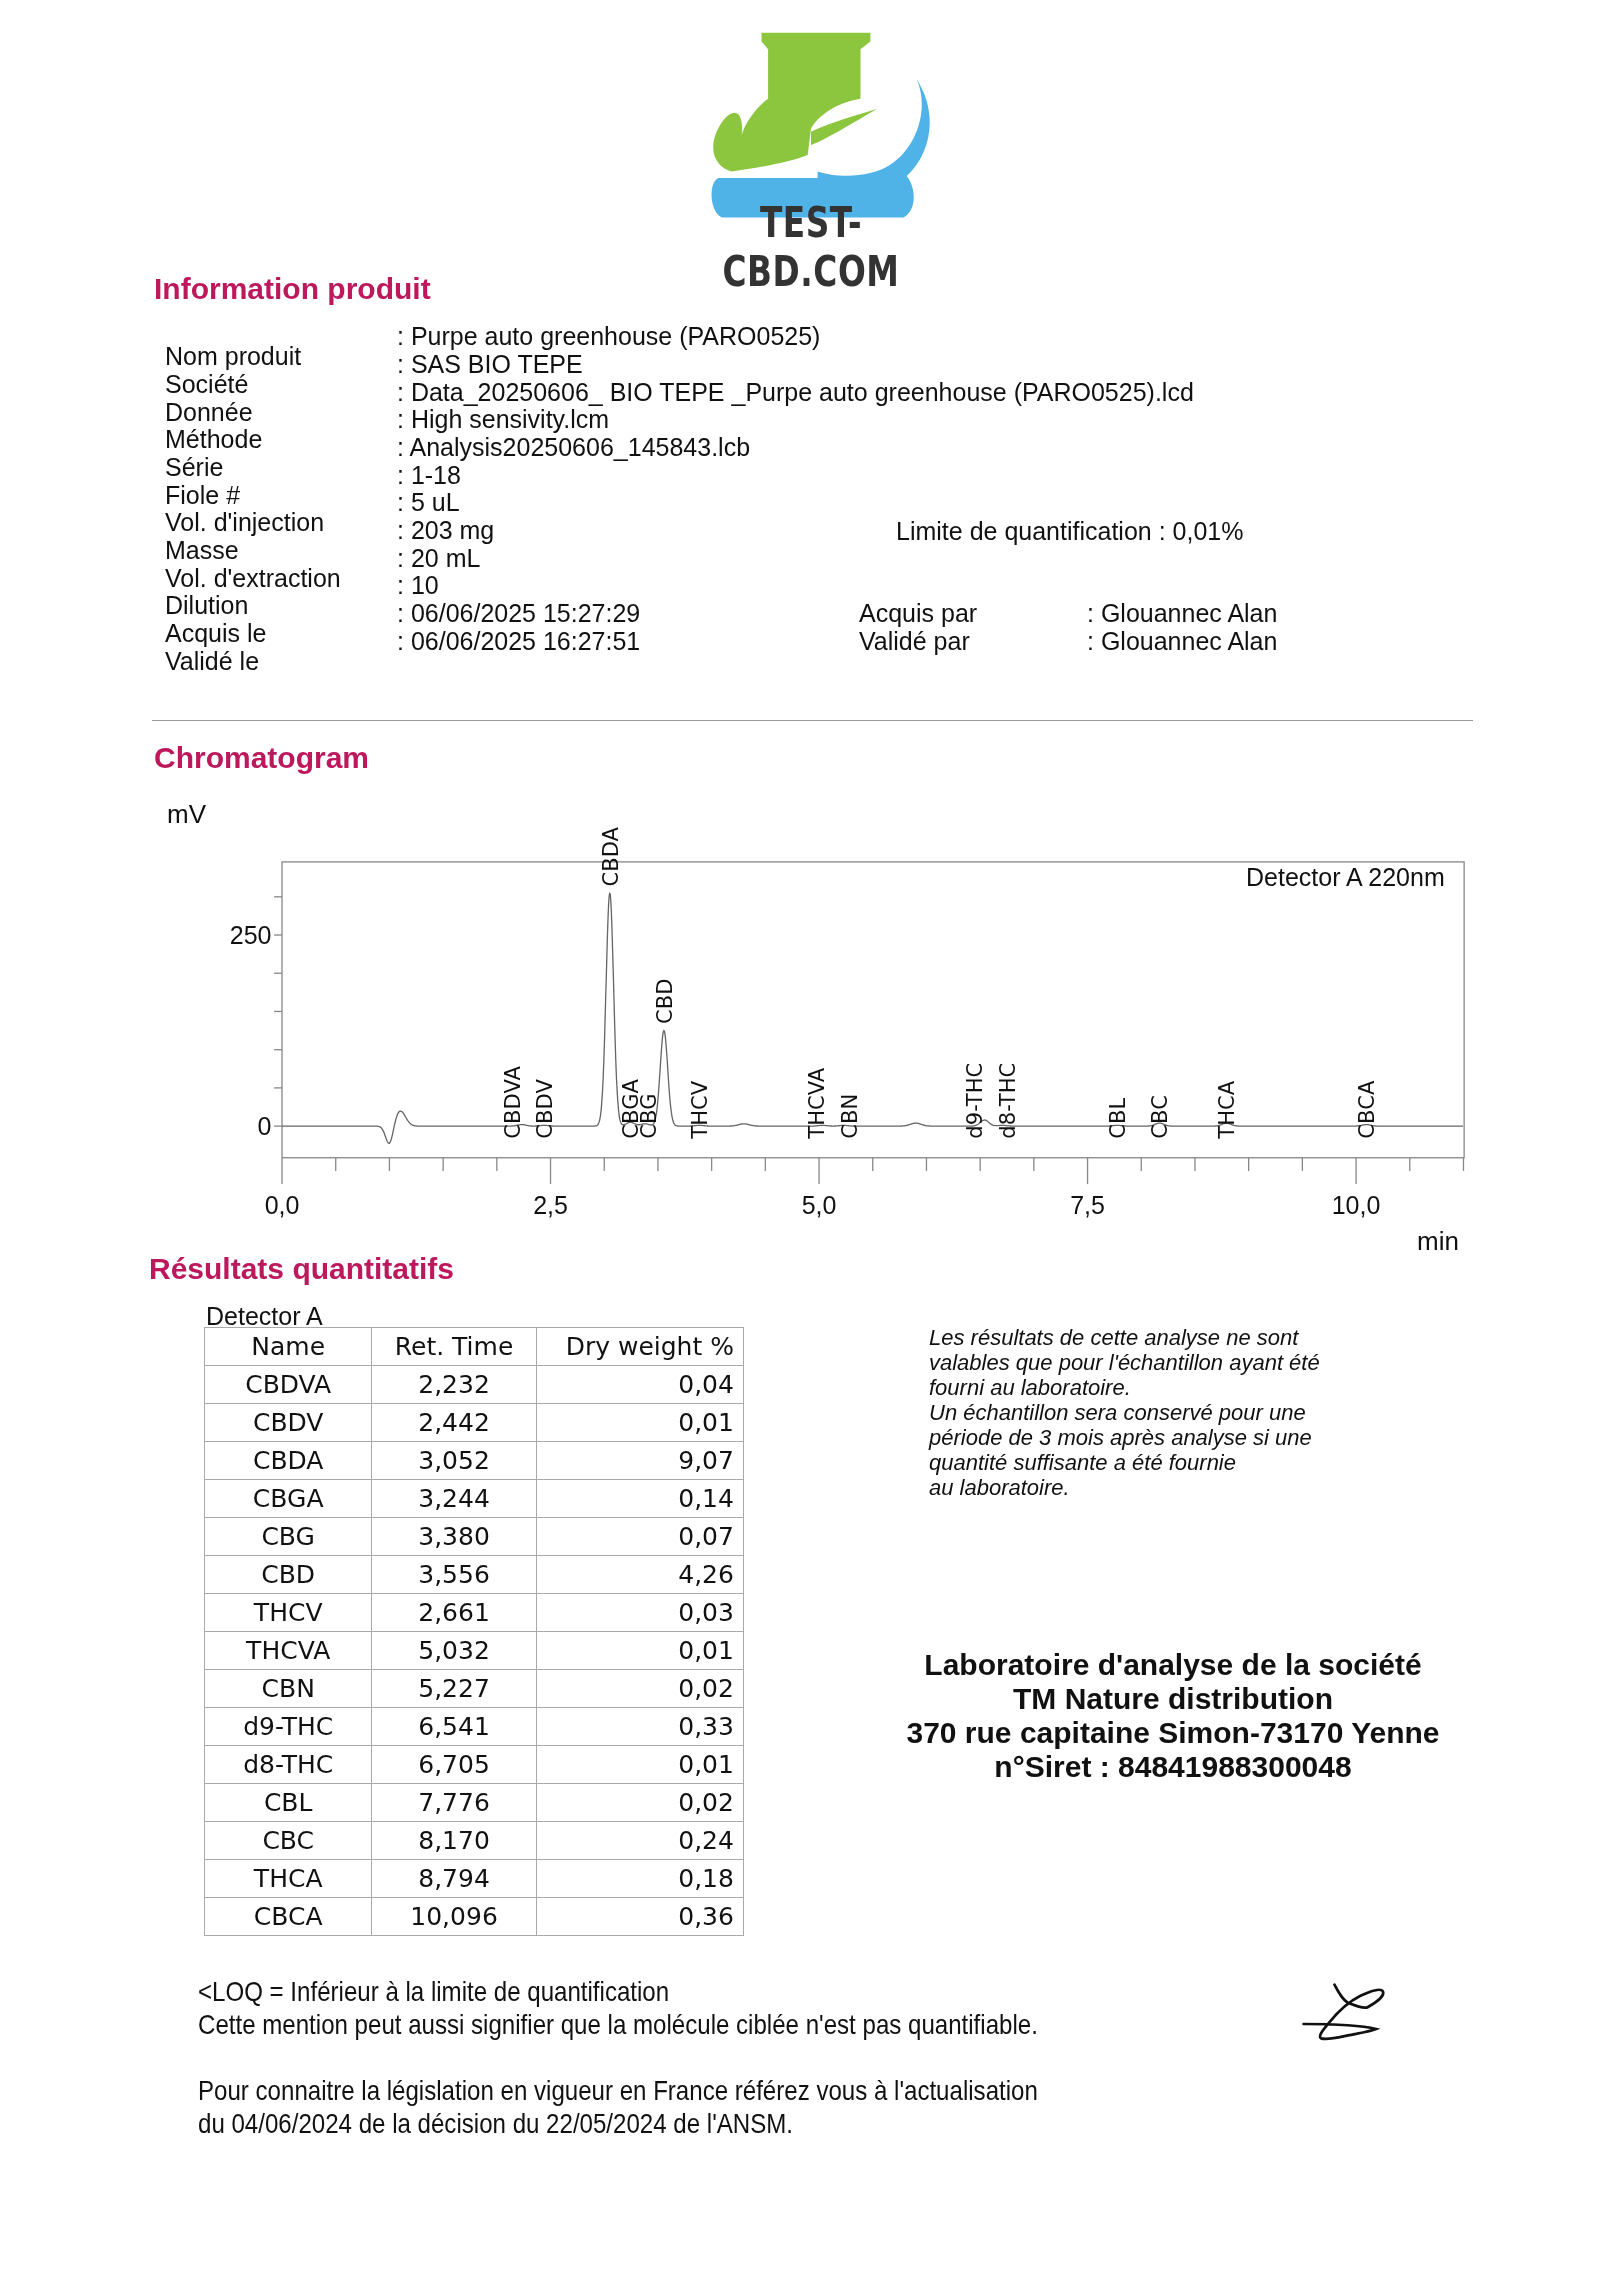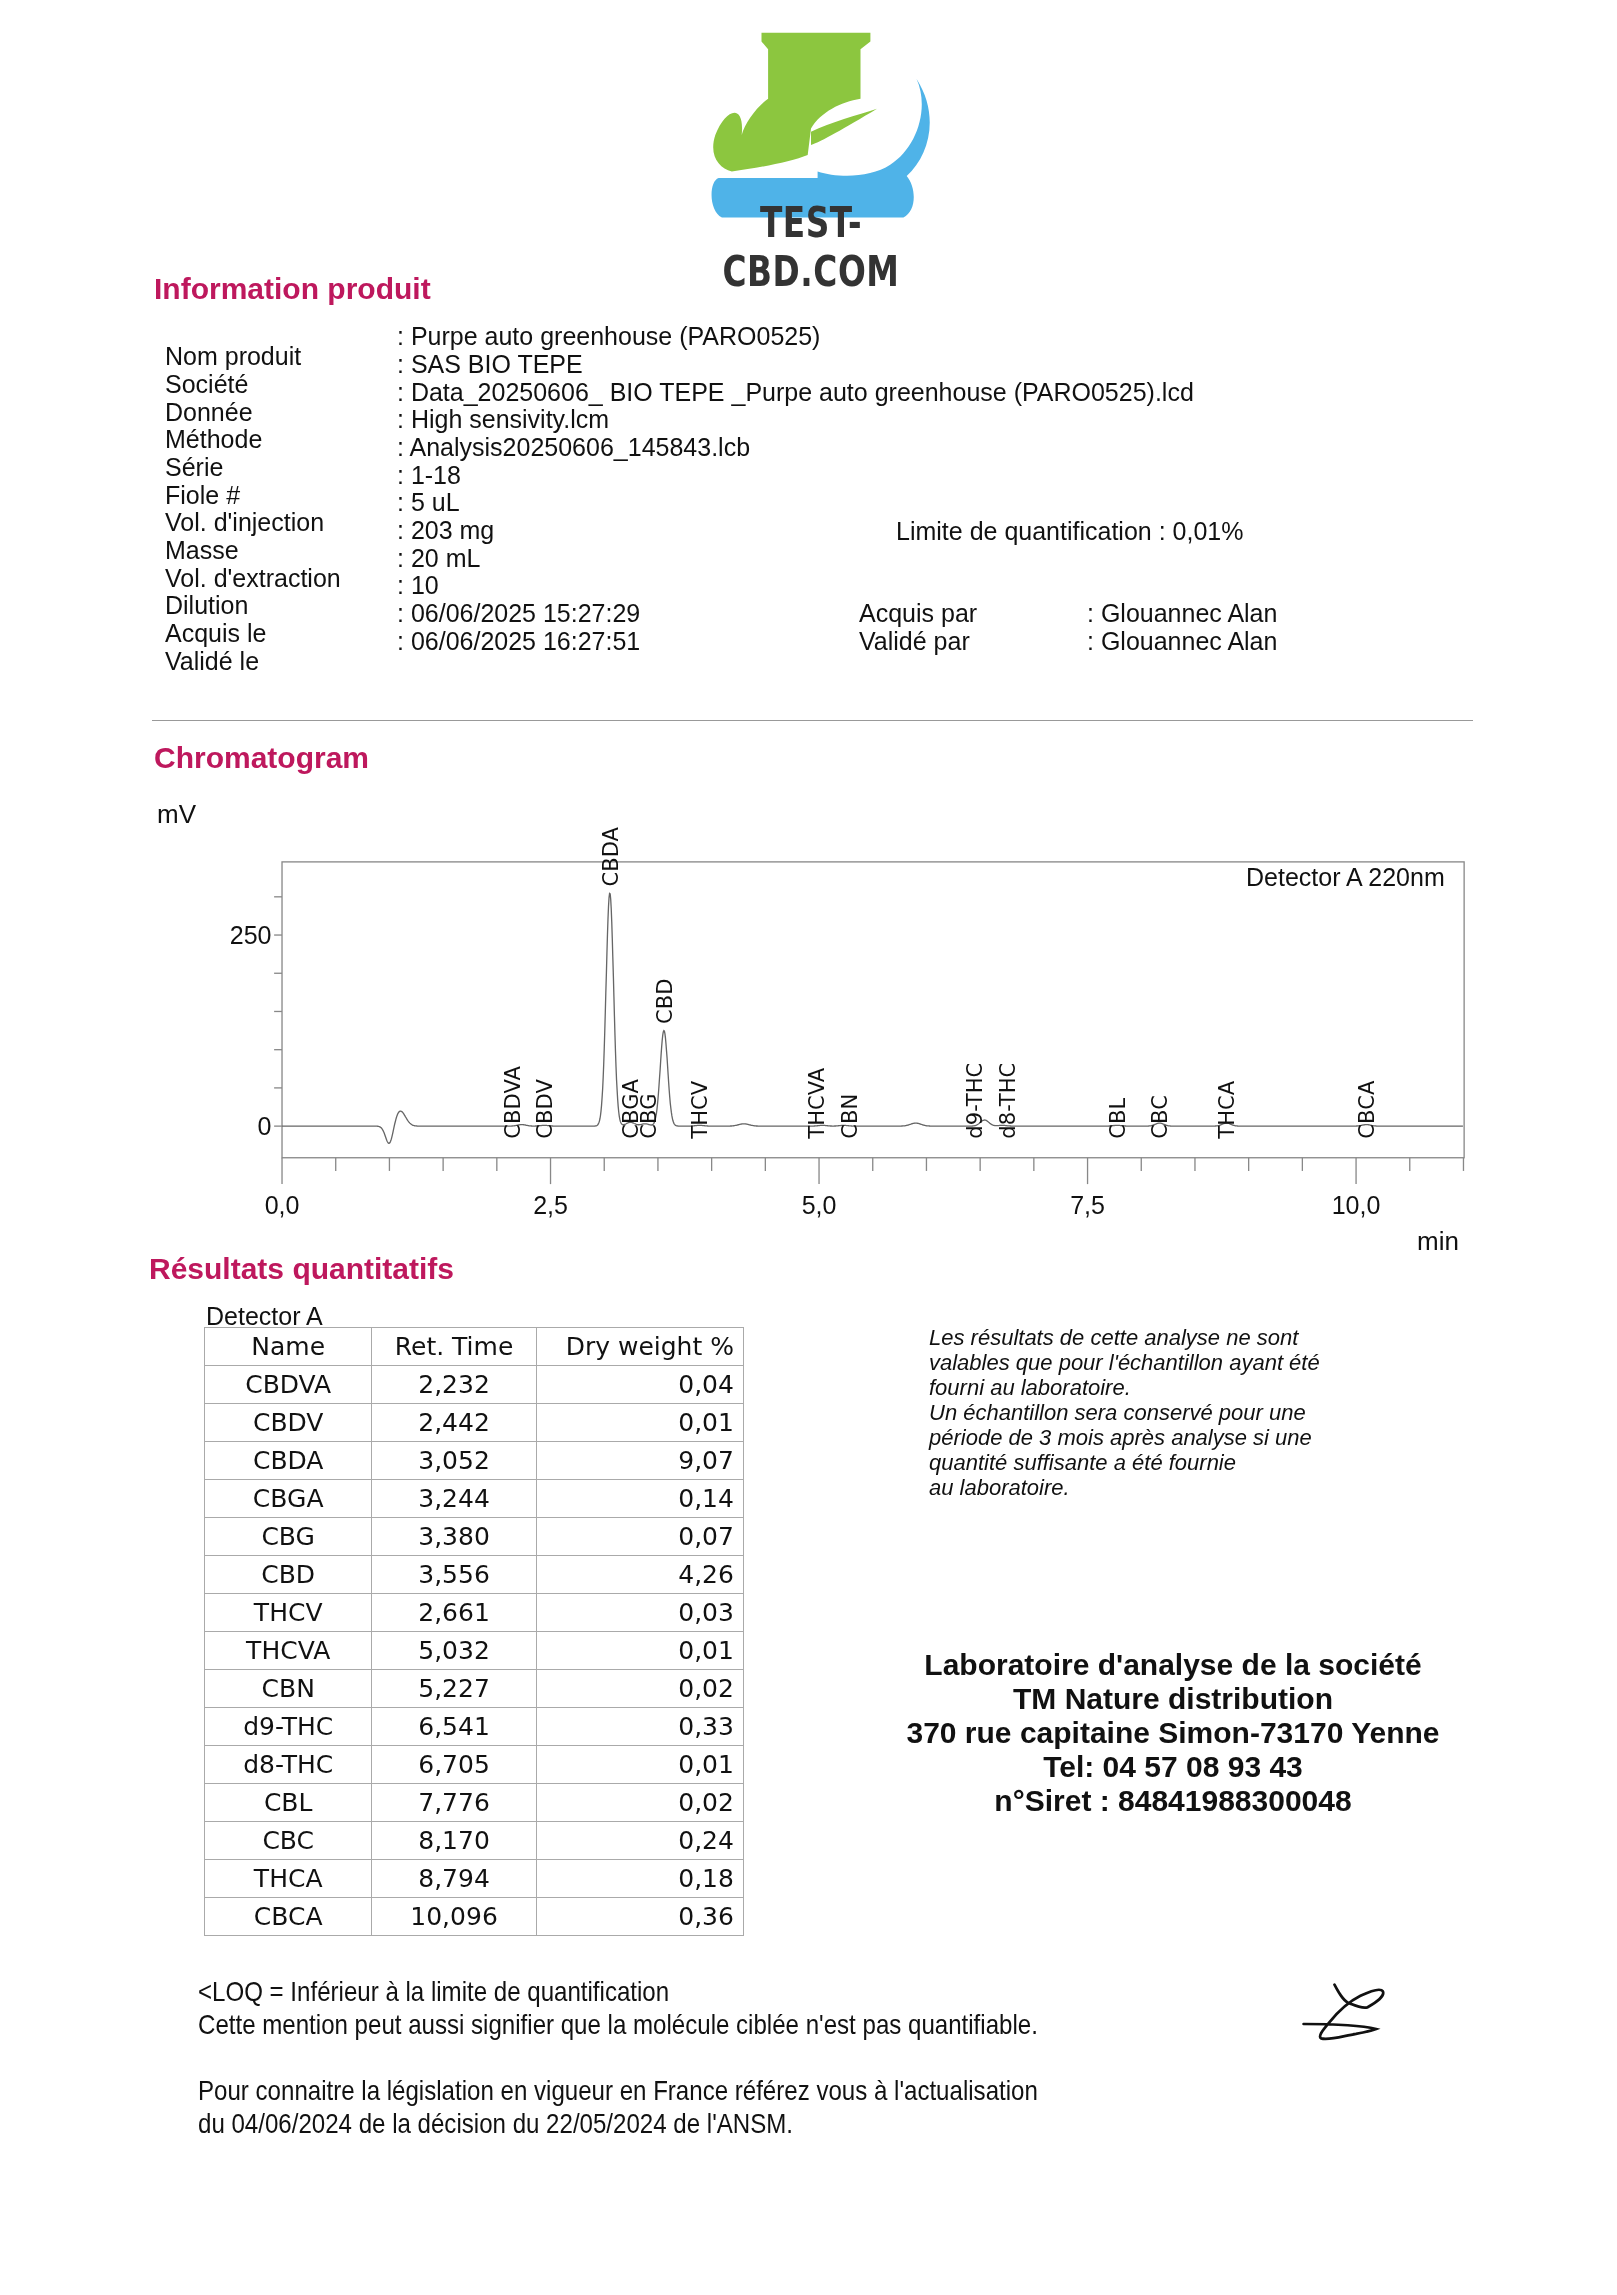--- a/index.html
+++ b/index.html
@@ -99,21 +99,21 @@
   <div class="info-row" style="left:896px;top:517px;">Limite de quantification : 0,01%</div>
   <div class="info-row" style="left:859px;top:599px;">Acquis par</div>
   <div class="info-row" style="left:1087px;top:599px;">: Glouannec Alan</div>
   <div class="info-row" style="left:859px;top:627px;">Validé par</div>
   <div class="info-row" style="left:1087px;top:627px;">: Glouannec Alan</div>
 </div>
 
 <div id="divider" class="abs"></div>
 
 <h2 class="sec" style="left:154px;top:741px;">Chromatogram</h2>
-<div class="abs" style="left:157px;top:799px;font-size:26px;">mV</div>
+<div class="abs" style="left:167px;top:799px;font-size:26px;">mV</div>
 <div class="abs" style="left:1417px;top:1226px;font-size:26px;">min</div>
 <div class="abs" style="left:1246px;top:863px;font-size:25px;">Detector A 220nm</div>
 
 <svg id="chart-svg" class="abs" width="1617" height="1252" viewBox="0 0 2454 1900">
   <g id="chart-frame">
     <rect x="428" y="1308" width="1794" height="449" fill="none" stroke="#888" stroke-width="2"></rect>
   </g>
   <g id="chart-axes">
       <line x1="416" x2="428" y1="1709" y2="1709" stroke="#888" stroke-width="2"></line>
       <line x1="416" x2="428" y1="1651" y2="1651" stroke="#888" stroke-width="2"></line>
@@ -270,21 +270,20 @@
   <div>Un échantillon sera conservé pour une</div>
   <div>période de 3 mois après analyse si une</div>
   <div>quantité suffisante a été fournie</div>
   <div>au laboratoire.</div>
 </div>
 
 <div id="lab" class="abs">
   <div>Laboratoire d'analyse de la société</div>
   <div>TM Nature distribution</div>
   <div>370 rue capitaine Simon-73170 Yenne</div>
-  <div>Tel: 04 57 08 93 43</div>
   <div>n°Siret : 84841988300048</div>
 </div>
 
 <div id="notes" class="abs">
   <p>&lt;LOQ = Inférieur à la limite de quantification</p>
   <p>Cette mention peut aussi signifier que la molécule ciblée n'est pas quantifiable.</p>
   <p style="height:33px"></p>
   <p>Pour connaitre la législation en vigueur en France référez vous à l'actualisation</p>
   <p>du 04/06/2024 de la décision du 22/05/2024 de l'ANSM.</p>
 </div>

